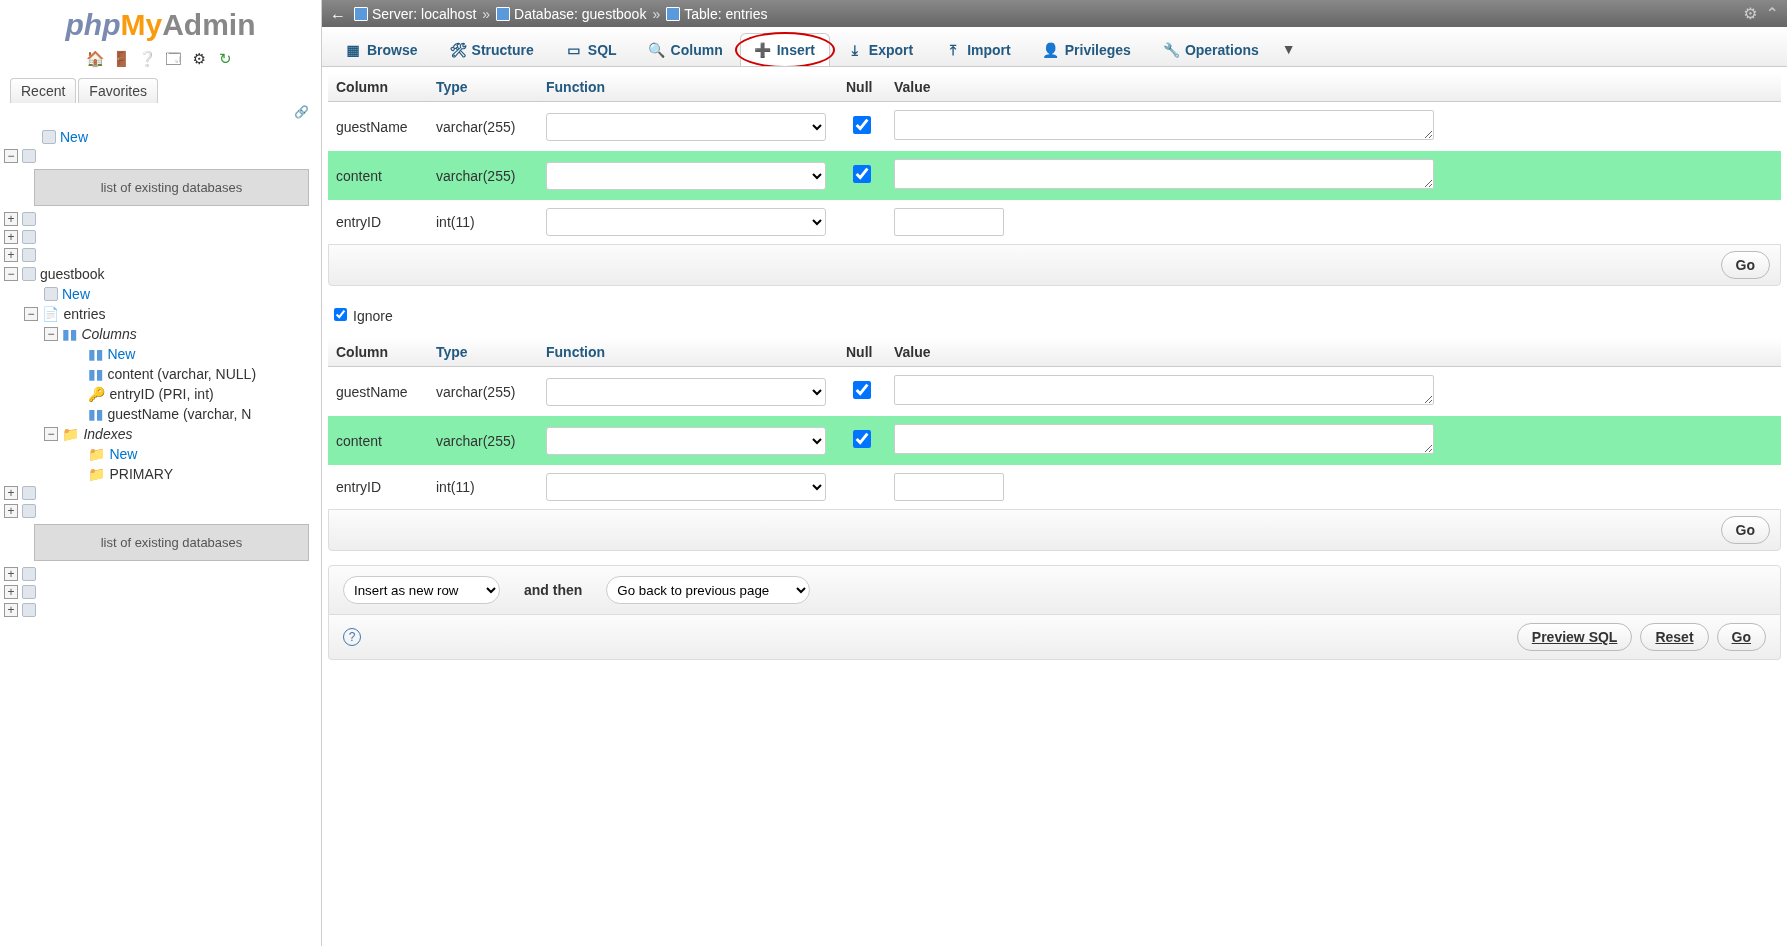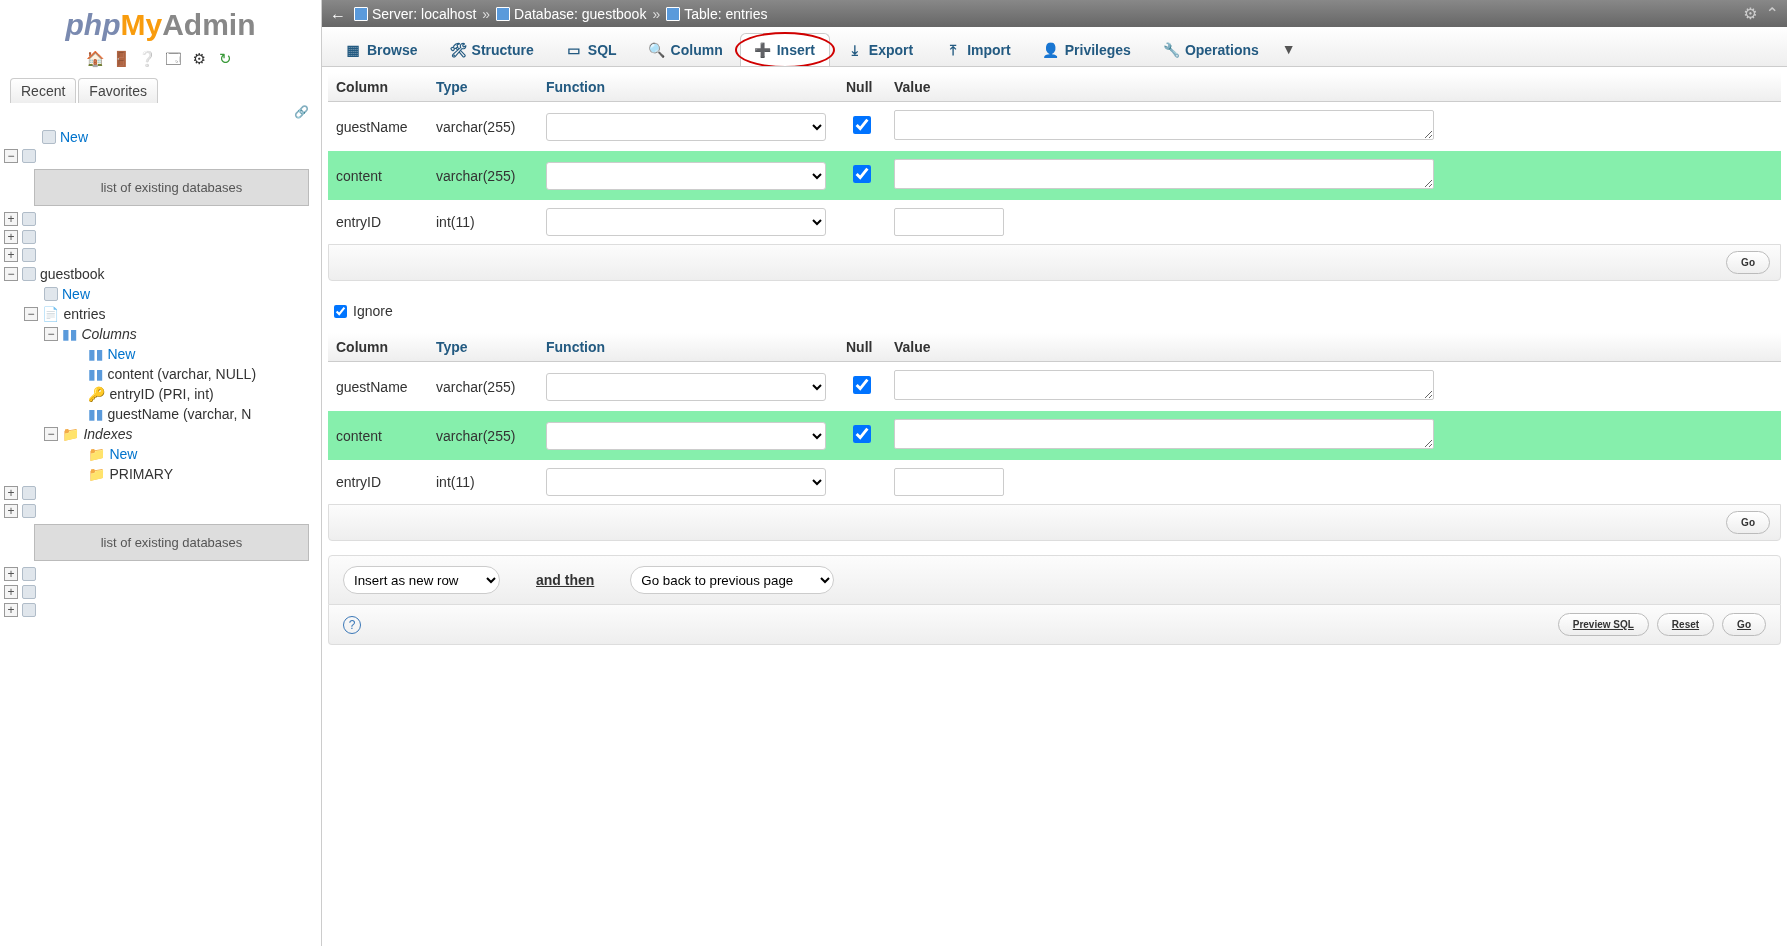--- a/index.html
+++ b/index.html
@@ -63,27 +63,27 @@
 .insert-table select { width:280px; height:28px; border:1px solid #ccc; border-radius:3px; background:#fff; }
 .insert-table textarea { width:540px; height:30px; border:1px solid #ccc; border-radius:2px; resize:both; font-family:inherit;}
 .insert-table input[type=text] { width:110px; height:28px; border:1px solid #ccc; border-radius:2px; padding:0 4px;}
 .insert-table input[type=checkbox] { width:18px; height:18px; accent-color:#0073ff;}
 .col-column { width:100px;margin-top:26px; }
 .col-type { width:110px; }
 .col-func { width:300px; }
 .col-null { width:48px; text-align:center;}
 
 .go-row { background:linear-gradient(#fcfcfc,#eee); border:1px solid #ddd; padding:6px 10px; text-align:right; margin-bottom:14px; border-radius:0 0 4px 4px;}
-.btn { background:linear-gradient(#fff,#eee); border:1px solid #bbb; padding:5px 14px; border-radius:14px; cursor:pointer; font-weight:bold; color:#333; font-size:10px;}
-
-.ignore-row { padding:8px 6px; display:flex; align-items:center; gap:6px;}
+.btn { background:linear-gradient(#fff,#eee); border:1px solid #bbb; padding:5px 14px; border-radius:14px; cursor:pointer; font-weight:bold; color:#333; font-size:14px;}
+
+.ignore-row { padding:8px 6px; display:flex; align-items:flex-start; gap:6px;}
 
 .bottom-bar { background:linear-gradient(#fcfcfc,#eee); border:1px solid #ddd; padding:10px 14px; display:flex; align-items:center; border-radius:4px 4px 0 0; margin-top:10px;}
 .bottom-bar select { height:28px; border:1px solid #ccc; border-radius:14px; padding:0 24px 0 6px; background:#fff;}
-.bottom-bar .and-then { margin:0 36px; font-weight:bold;text-decoration:underline;}
+.bottom-bar .and-then { margin:0 24px; font-weight:bold;}
 
 .action-bar { background:linear-gradient(#fcfcfc,#eee); border:1px solid #ddd; border-top:none; padding:8px 14px; display:flex; align-items:center; border-radius:0 0 4px 4px;}
 .help-icon { color:#3a77b7; border:1px solid #3a77b7; border-radius:50%; width:18px; height:18px; display:inline-flex; align-items:center; justify-content:center; font-size:12px; cursor:pointer;}
 .action-bar .spacer { flex:1;}
 .action-bar .btn { margin-left:8px;text-decoration:underline;}
 </style>
 </head>
 <body>
 
 <div class="container">

